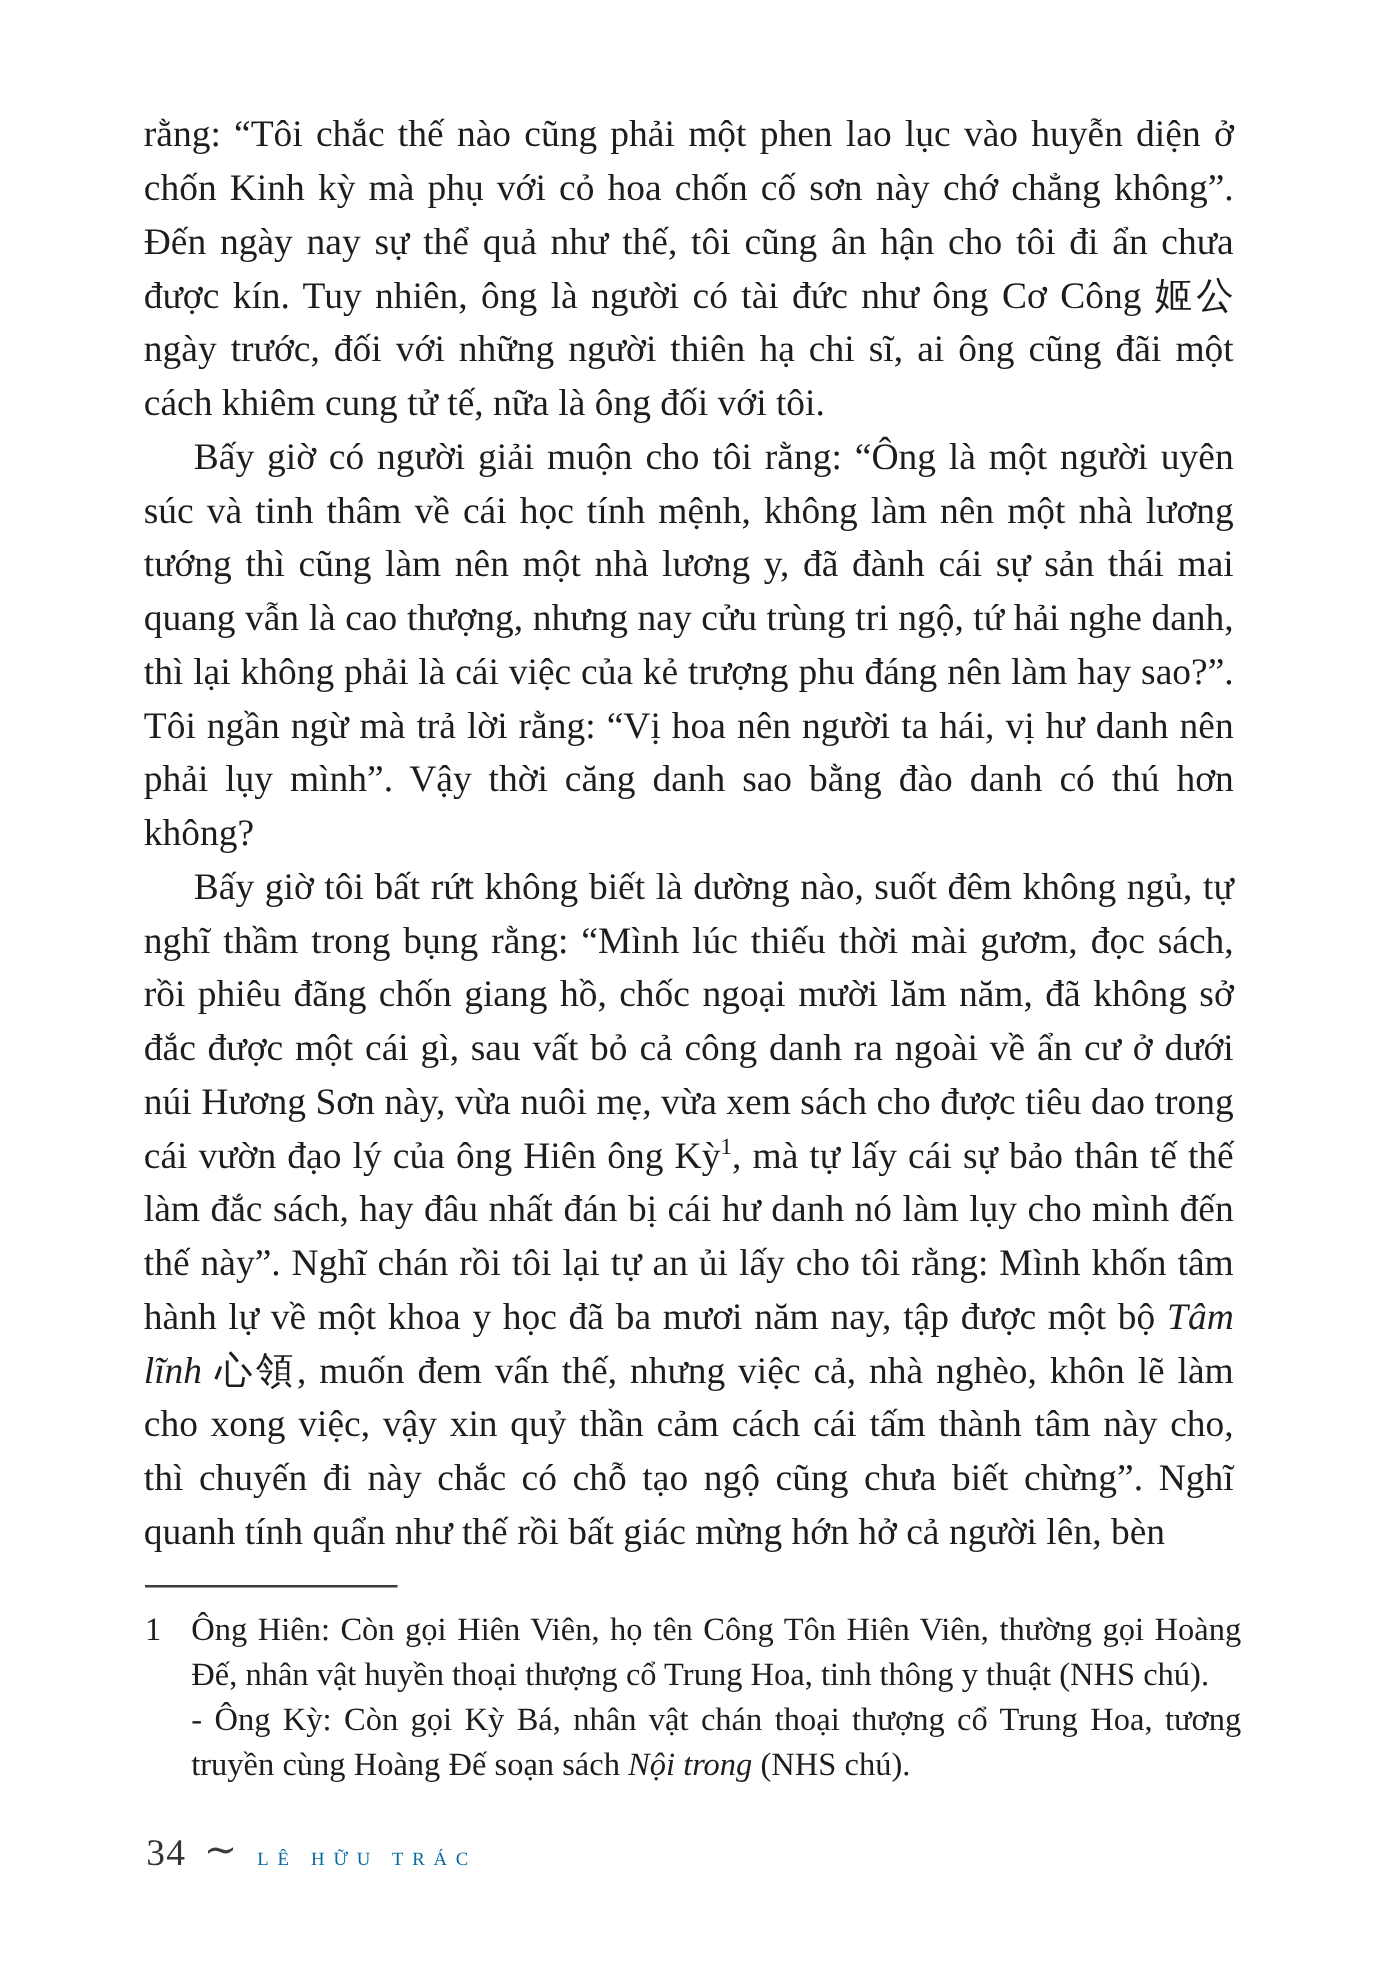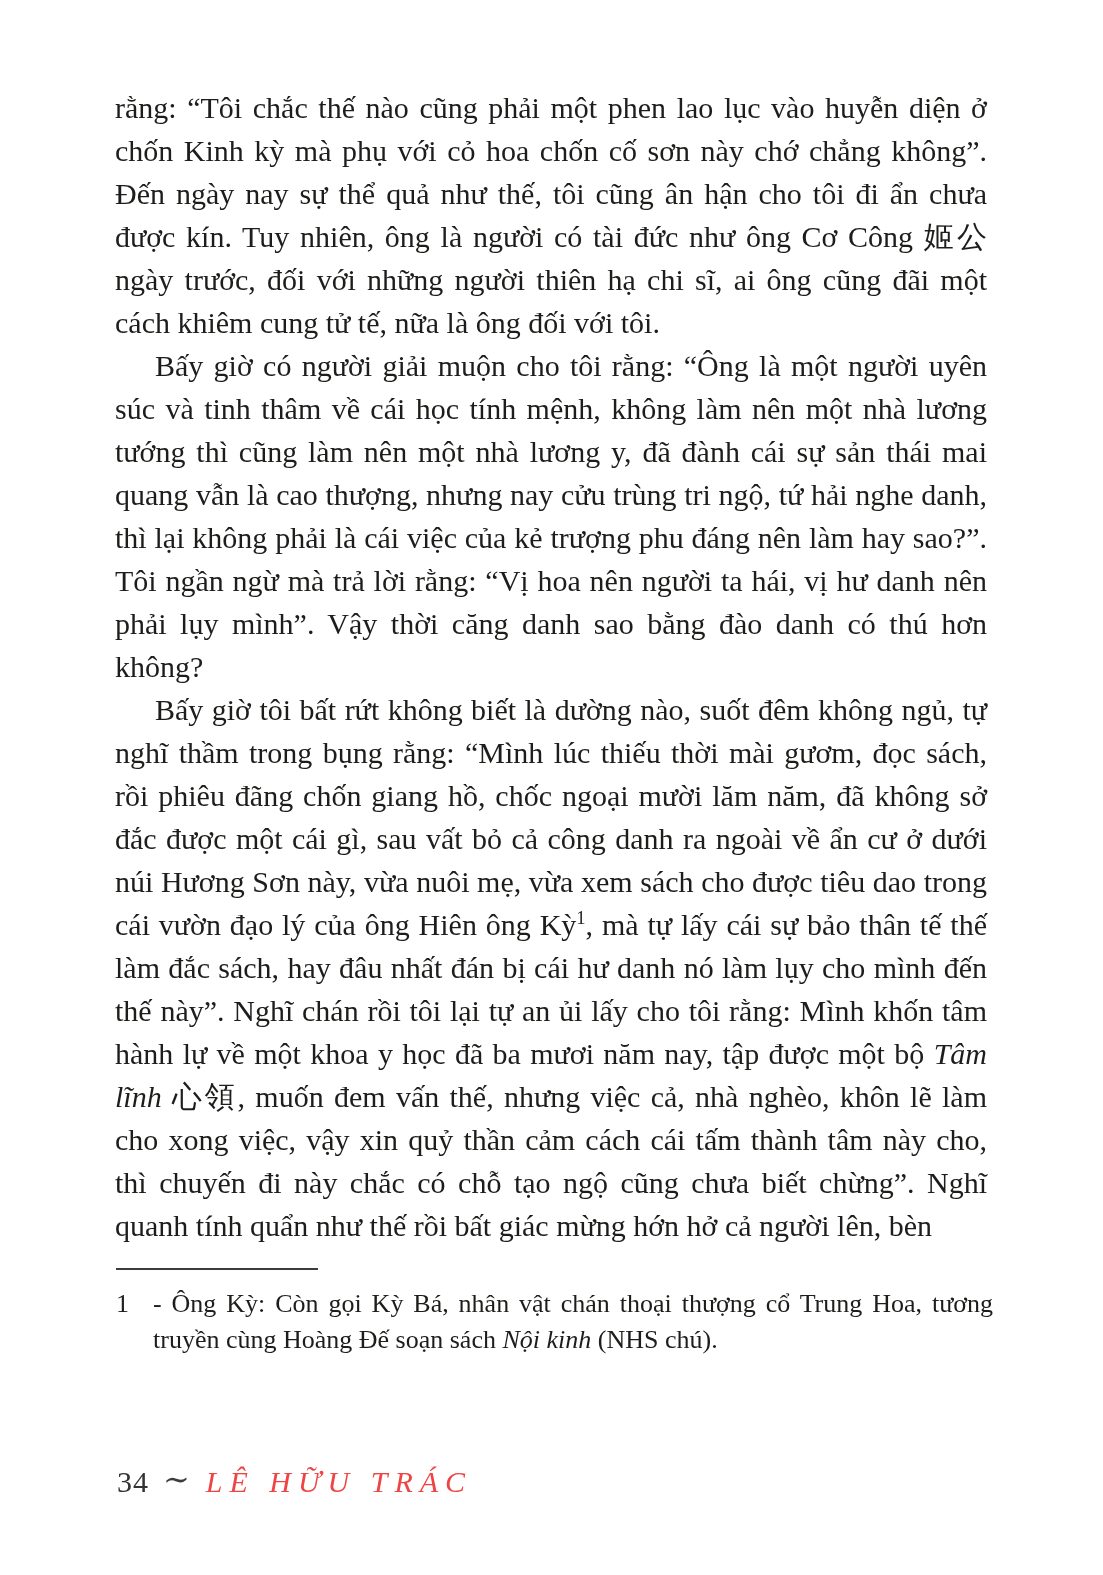--- a/index.html
+++ b/index.html
@@ -79,44 +79,44 @@
     letter-spacing: 1px;
     font-family: Liberation Serif, serif;
   }
   .footer-ornament {
     font-size: 32px;
     margin: 0 16px 0 14px;
     color: #3c3c3a;
     transform: translateY(-2px);
   }
   .footer-author {
-    font-size: 30px;
+    font-size: 15px;
     letter-spacing: 7px;
-    color: #ef4444;
-    font-style: italic;
+    color: #0369a1;
   }
 </style>
 </head>
 <body>
 
 <div class="page">
 
   <div class="body-text">
       <p class="para"><span>rằng: “Tôi chắc thế nào cũng phải một phen lao lục vào huyễn diện ở chốn Kinh kỳ mà phụ với cỏ hoa chốn cố sơn này chớ chẳng không”. Đến ngày nay sự thể quả như thế, tôi cũng ân hận cho tôi đi ẩn chưa được kín. Tuy nhiên, ông là người có tài đức như ông Cơ Công </span><span class="seg-cjk">姬公</span><span> ngày trước, đối với những người thiên hạ chi sĩ, ai ông cũng đãi một cách khiêm cung tử tế, nữa là ông đối với tôi.</span></p>
       <p class="para indented"><span>Bấy giờ có người giải muộn cho tôi rằng: “Ông là một người uyên súc và tinh thâm về cái học tính mệnh, không làm nên một nhà lương tướng thì cũng làm nên một nhà lương y, đã đành cái sự sản thái mai quang vẫn là cao thượng, nhưng nay cửu trùng tri ngộ, tứ hải nghe danh, thì lại không phải là cái việc của kẻ trượng phu đáng nên làm hay sao?”. Tôi ngần ngừ mà trả lời rằng: “Vị hoa nên người ta hái, vị hư danh nên phải lụy mình”. Vậy thời căng danh sao bằng đào danh có thú hơn không?</span></p>
       <p class="para indented"><span>Bấy giờ tôi bất rứt không biết là dường nào, suốt đêm không ngủ, tự nghĩ thầm trong bụng rằng: “Mình lúc thiếu thời mài gươm, đọc sách, rồi phiêu đãng chốn giang hồ, chốc ngoại mười lăm năm, đã không sở đắc được một cái gì, sau vất bỏ cả công danh ra ngoài về ẩn cư ở dưới núi Hương Sơn này, vừa nuôi mẹ, vừa xem sách cho được tiêu dao trong cái vườn đạo lý của ông Hiên ông Kỳ</span><span class="seg-sup">1</span><span>, mà tự lấy cái sự bảo thân tế thế làm đắc sách, hay đâu nhất đán bị cái hư danh nó làm lụy cho mình đến thế này”. Nghĩ chán rồi tôi lại tự an ủi lấy cho tôi rằng: Mình khốn tâm hành lự về một khoa y học đã ba mươi năm nay, tập được một bộ </span><span class="seg-italic">Tâm lĩnh</span><span> </span><span class="seg-cjk">心領</span><span>, muốn đem vấn thế, nhưng việc cả, nhà nghèo, khôn lẽ làm cho xong việc, vậy xin quỷ thần cảm cách cái tấm thành tâm này cho, thì chuyến đi này chắc có chỗ tạo ngộ cũng chưa biết chừng”. Nghĩ quanh tính quẩn như thế rồi bất giác mừng hớn hở cả người lên, bèn</span></p>
     </div>
 
   <div class="footnote-rule"></div>
 
   <div class="footnote">
     <div class="footnote-inner">
       <span class="fn-number">1</span>
       <div>
-          <p class="fn-note"><span>- Ông Kỳ: Còn gọi Kỳ Bá, nhân vật chán thoại thượng cổ Trung Hoa, tương truyền cùng Hoàng Đế soạn sách </span><span class="seg-italic">Nội kinh</span><span> (NHS chú).</span></p>
+          <p class="fn-note"><span>Ông Hiên: Còn gọi Hiên Viên, họ tên Công Tôn Hiên Viên, thường gọi Hoàng Đế, nhân vật huyền thoại thượng cổ Trung Hoa, tinh thông y thuật (NHS chú).</span></p>
+          <p class="fn-note"><span>- Ông Kỳ: Còn gọi Kỳ Bá, nhân vật chán thoại thượng cổ Trung Hoa, tương truyền cùng Hoàng Đế soạn sách </span><span class="seg-italic">Nội trong</span><span> (NHS chú).</span></p>
         </div>
     </div>
   </div>
 
   <div class="page-footer">
     <span class="footer-page-number">34</span>
     <span class="footer-ornament">∼</span>
     <span class="footer-author">LÊ HỮU TRÁC</span>
   </div>
 

